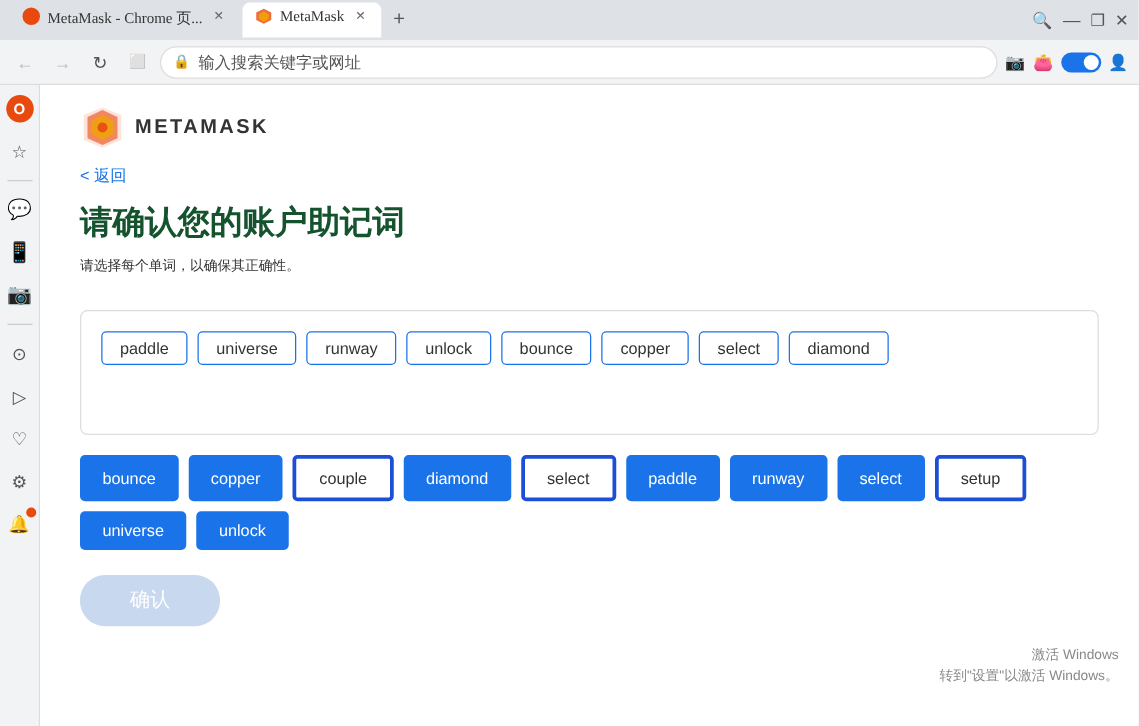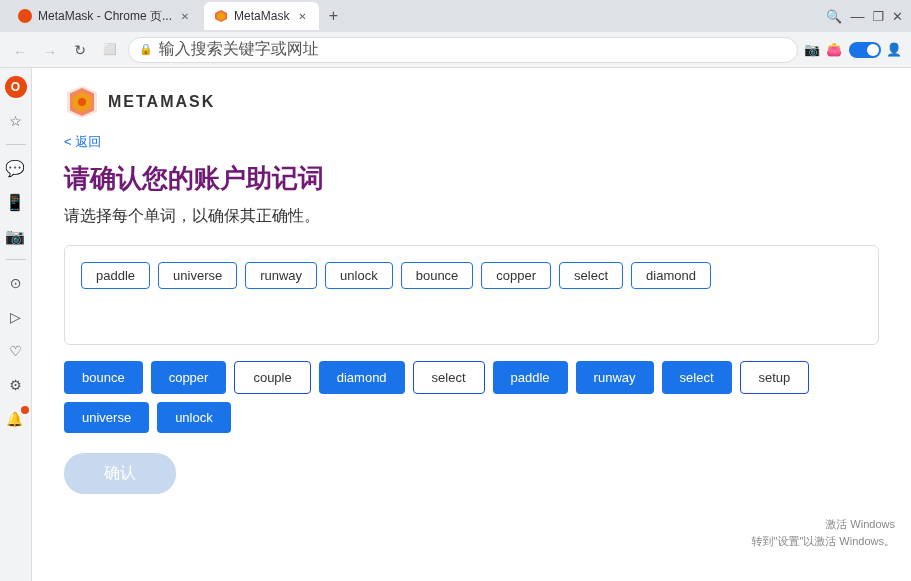--- a/index.html
+++ b/index.html
@@ -24,28 +24,29 @@
       flex-shrink: 0;
     }
     .tab-group {
       display: flex;
       align-items: center;
       height: 100%;
       gap: 2px;
     }
     .tab {
       display: flex;
-      align-items: center;
+      align-items: flex-start;
       gap: 6px;
       background: #dee1e6;
       padding: 4px 10px;
       border-radius: 6px 6px 0 0;
       font-size: 12px;
       color: #333;
       height: 28px;
+      font-family: Liberation Serif, serif;
     }
     .tab.active {
       background: #ffffff;
     }
     .tab-icon {
       width: 14px;
       height: 14px;
       border-radius: 50%;
       background: #e8490f;
     }
@@ -115,21 +116,21 @@
       display: flex;
       align-items: center;
       padding: 0 10px;
       gap: 6px;
     }
     .address-input-wrapper .lock-icon {
       font-size: 11px;
       color: #666;
     }
     .address-text {
-      font-size: 16px;
+      font-size: 13px;
       color: #555;
       flex: 1;
     }
     .address-right-icons {
       display: flex;
       gap: 6px;
       align-items: center;
     }
     .address-right-icons span {
       font-size: 14px;
@@ -240,28 +241,28 @@
       font-size: 13px;
       color: #1a73e8;
       cursor: pointer;
       margin-bottom: 10px;
       display: inline-block;
     }
 
     .page-heading {
       font-size: 26px;
       font-weight: bold;
-      color: #701a75;
+      color: #14532d;
       margin-bottom: 10px;
     }
 
     .page-subtext {
-      font-size: 16px;
+      font-size: 11px;
       color: #333;
-      margin-bottom: 18px;
+      margin-bottom: 28px;
     }
 
     
     .selection-area {
       border: 1px solid #ddd;
       border-radius: 6px;
       padding: 16px;
       min-height: 100px;
       margin-bottom: 16px;
       display: flex;
@@ -297,21 +298,21 @@
       cursor: pointer;
       white-space: nowrap;
     }
     .word-btn.blue {
       background: #1a73e8;
       color: white;
     }
     .word-btn.white {
       background: white;
       color: #333;
-      border: 1px solid #1d4ed8;
+      border: 3px solid #1d4ed8;
     }
 
     
     .confirm-btn {
       background: #c8d8ee;
       color: white;
       border: none;
       border-radius: 20px;
       padding: 10px 40px;
       font-size: 16px;

